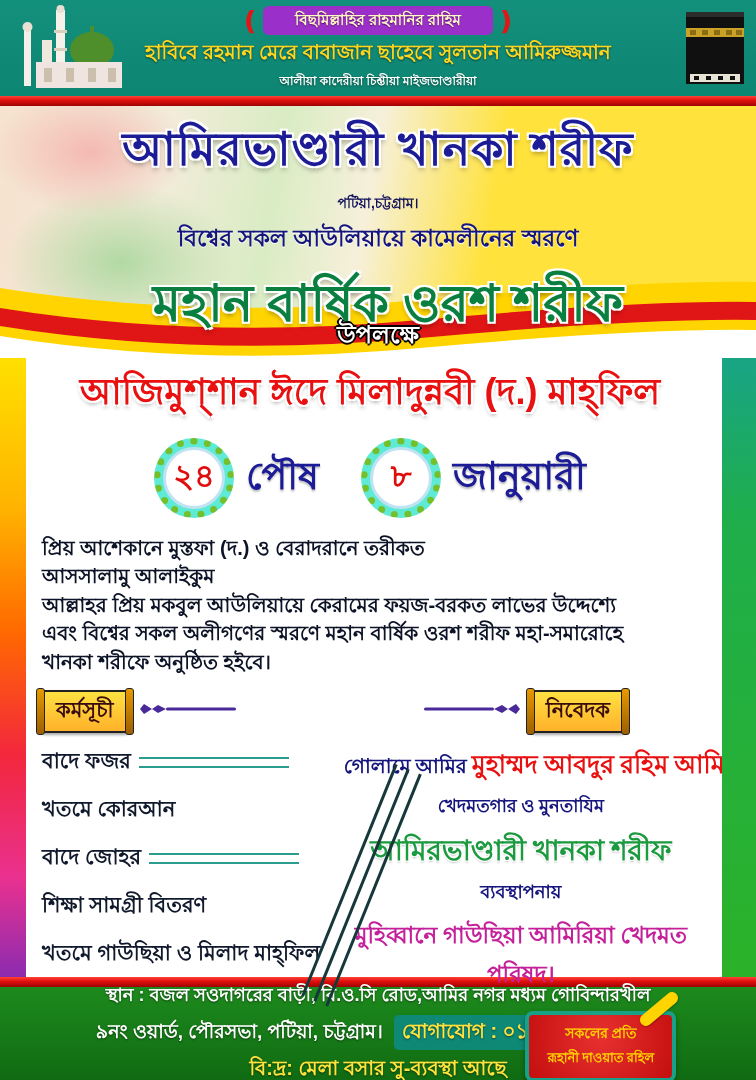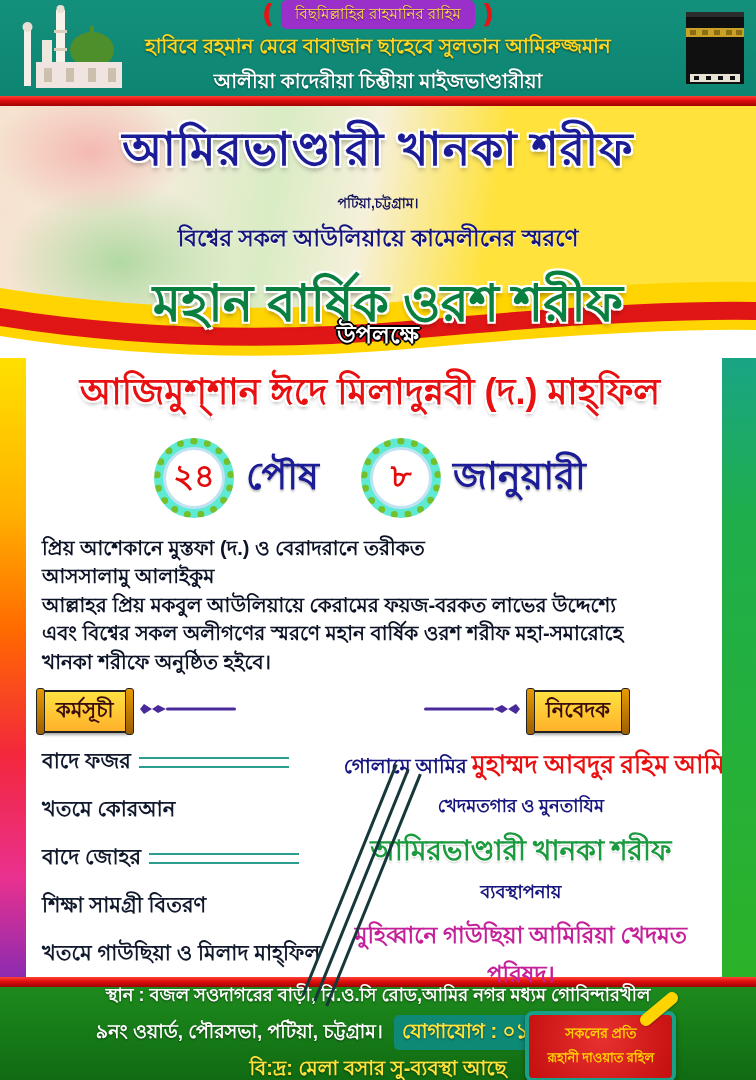--- a/index.html
+++ b/index.html
@@ -11,25 +11,25 @@
   .header{
     position:relative;height:96px;background:linear-gradient(180deg,#13907c 0%,#0d8572 100%);
     display:flex;flex-direction:column;align-items:center;justify-content:center;gap:2px;
   }
   .corner-art{position:absolute;top:4px;}
   .corner-art.left{left:8px;}
   .corner-art.right{right:10px;}
   .bismillah-wrap{display:flex;align-items:center;gap:2px;margin-top:2px;}
   .bismillah-bracket{color:#e31515;font-size:26px;font-weight:bold;line-height:20px;}
   .bismillah{
-    background:#9b2fc9;border-radius:6px;padding:2px 14px;
-    color:#fde047;font-size:15px;font-weight:normal;text-shadow:0 1px 1px #5a0e7a;
+    background:#9b2fc9;border-radius:6px;padding:2px 32px;
+    color:#fef9c3;font-size:15px;font-weight:bold;text-shadow:0 1px 1px #5a0e7a;
   }
   .header-line2{color:#ffd61f;font-size:20px;font-weight:bold;text-shadow:0 1px 2px rgba(0,0,0,.55);}
-  .header-line3{color:#ffffff;font-size:20px;font-weight:bold;text-shadow:0 1px 2px rgba(0,0,0,.45);}
+  .header-line3{color:#ffffff;font-size:12px;font-weight:bold;text-shadow:0 1px 2px rgba(0,0,0,.45);}
   
   .red-stripe{height:10px;background:linear-gradient(180deg,#ff4236 0%,#e00d0d 45%,#9c0404 100%);}
   
   .upper{
     position:relative;height:252px;
     background:
       radial-gradient(140px 90px at 12% 18%,rgba(244,160,160,.65),rgba(244,160,160,0) 70%),
       radial-gradient(160px 110px at 16% 62%,rgba(150,210,140,.70),rgba(150,210,140,0) 72%),
       linear-gradient(100deg,#f6e2cf 0%,#f2ecd9 22%,#d9ecc4 36%,#f6f0da 48%,#ffe23c 64%,#ffe23c 100%);
     text-align:center;

